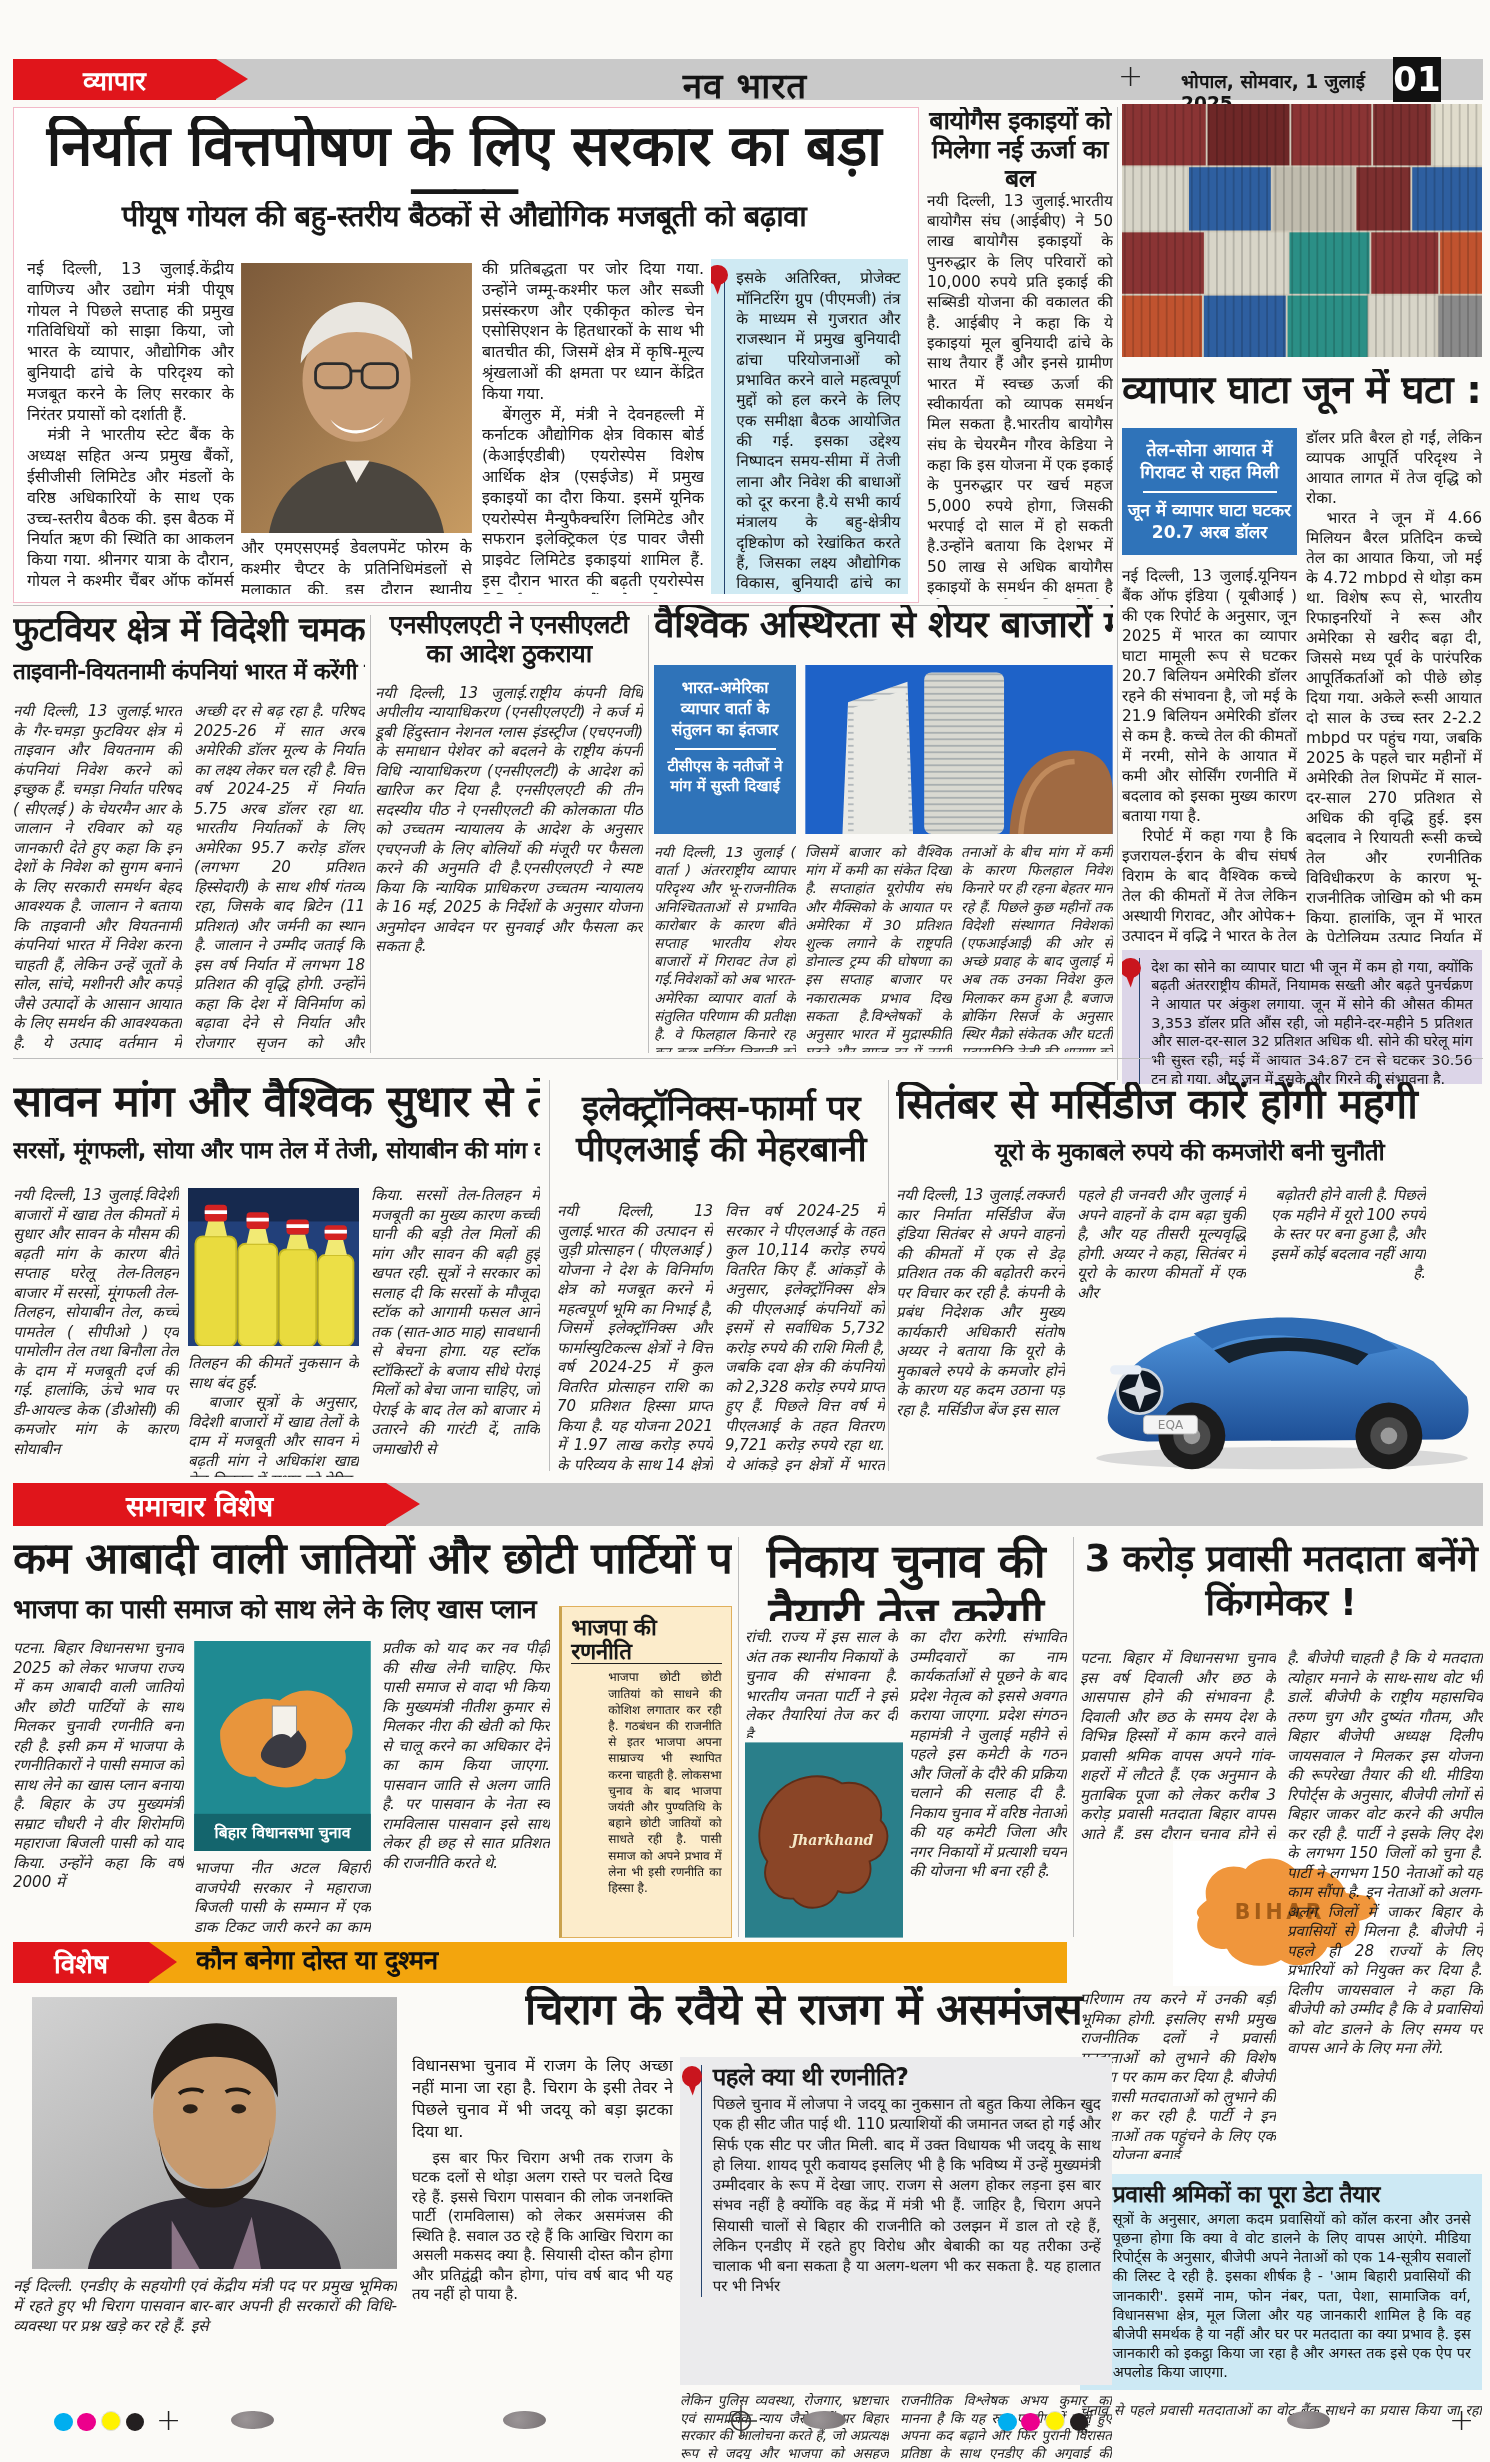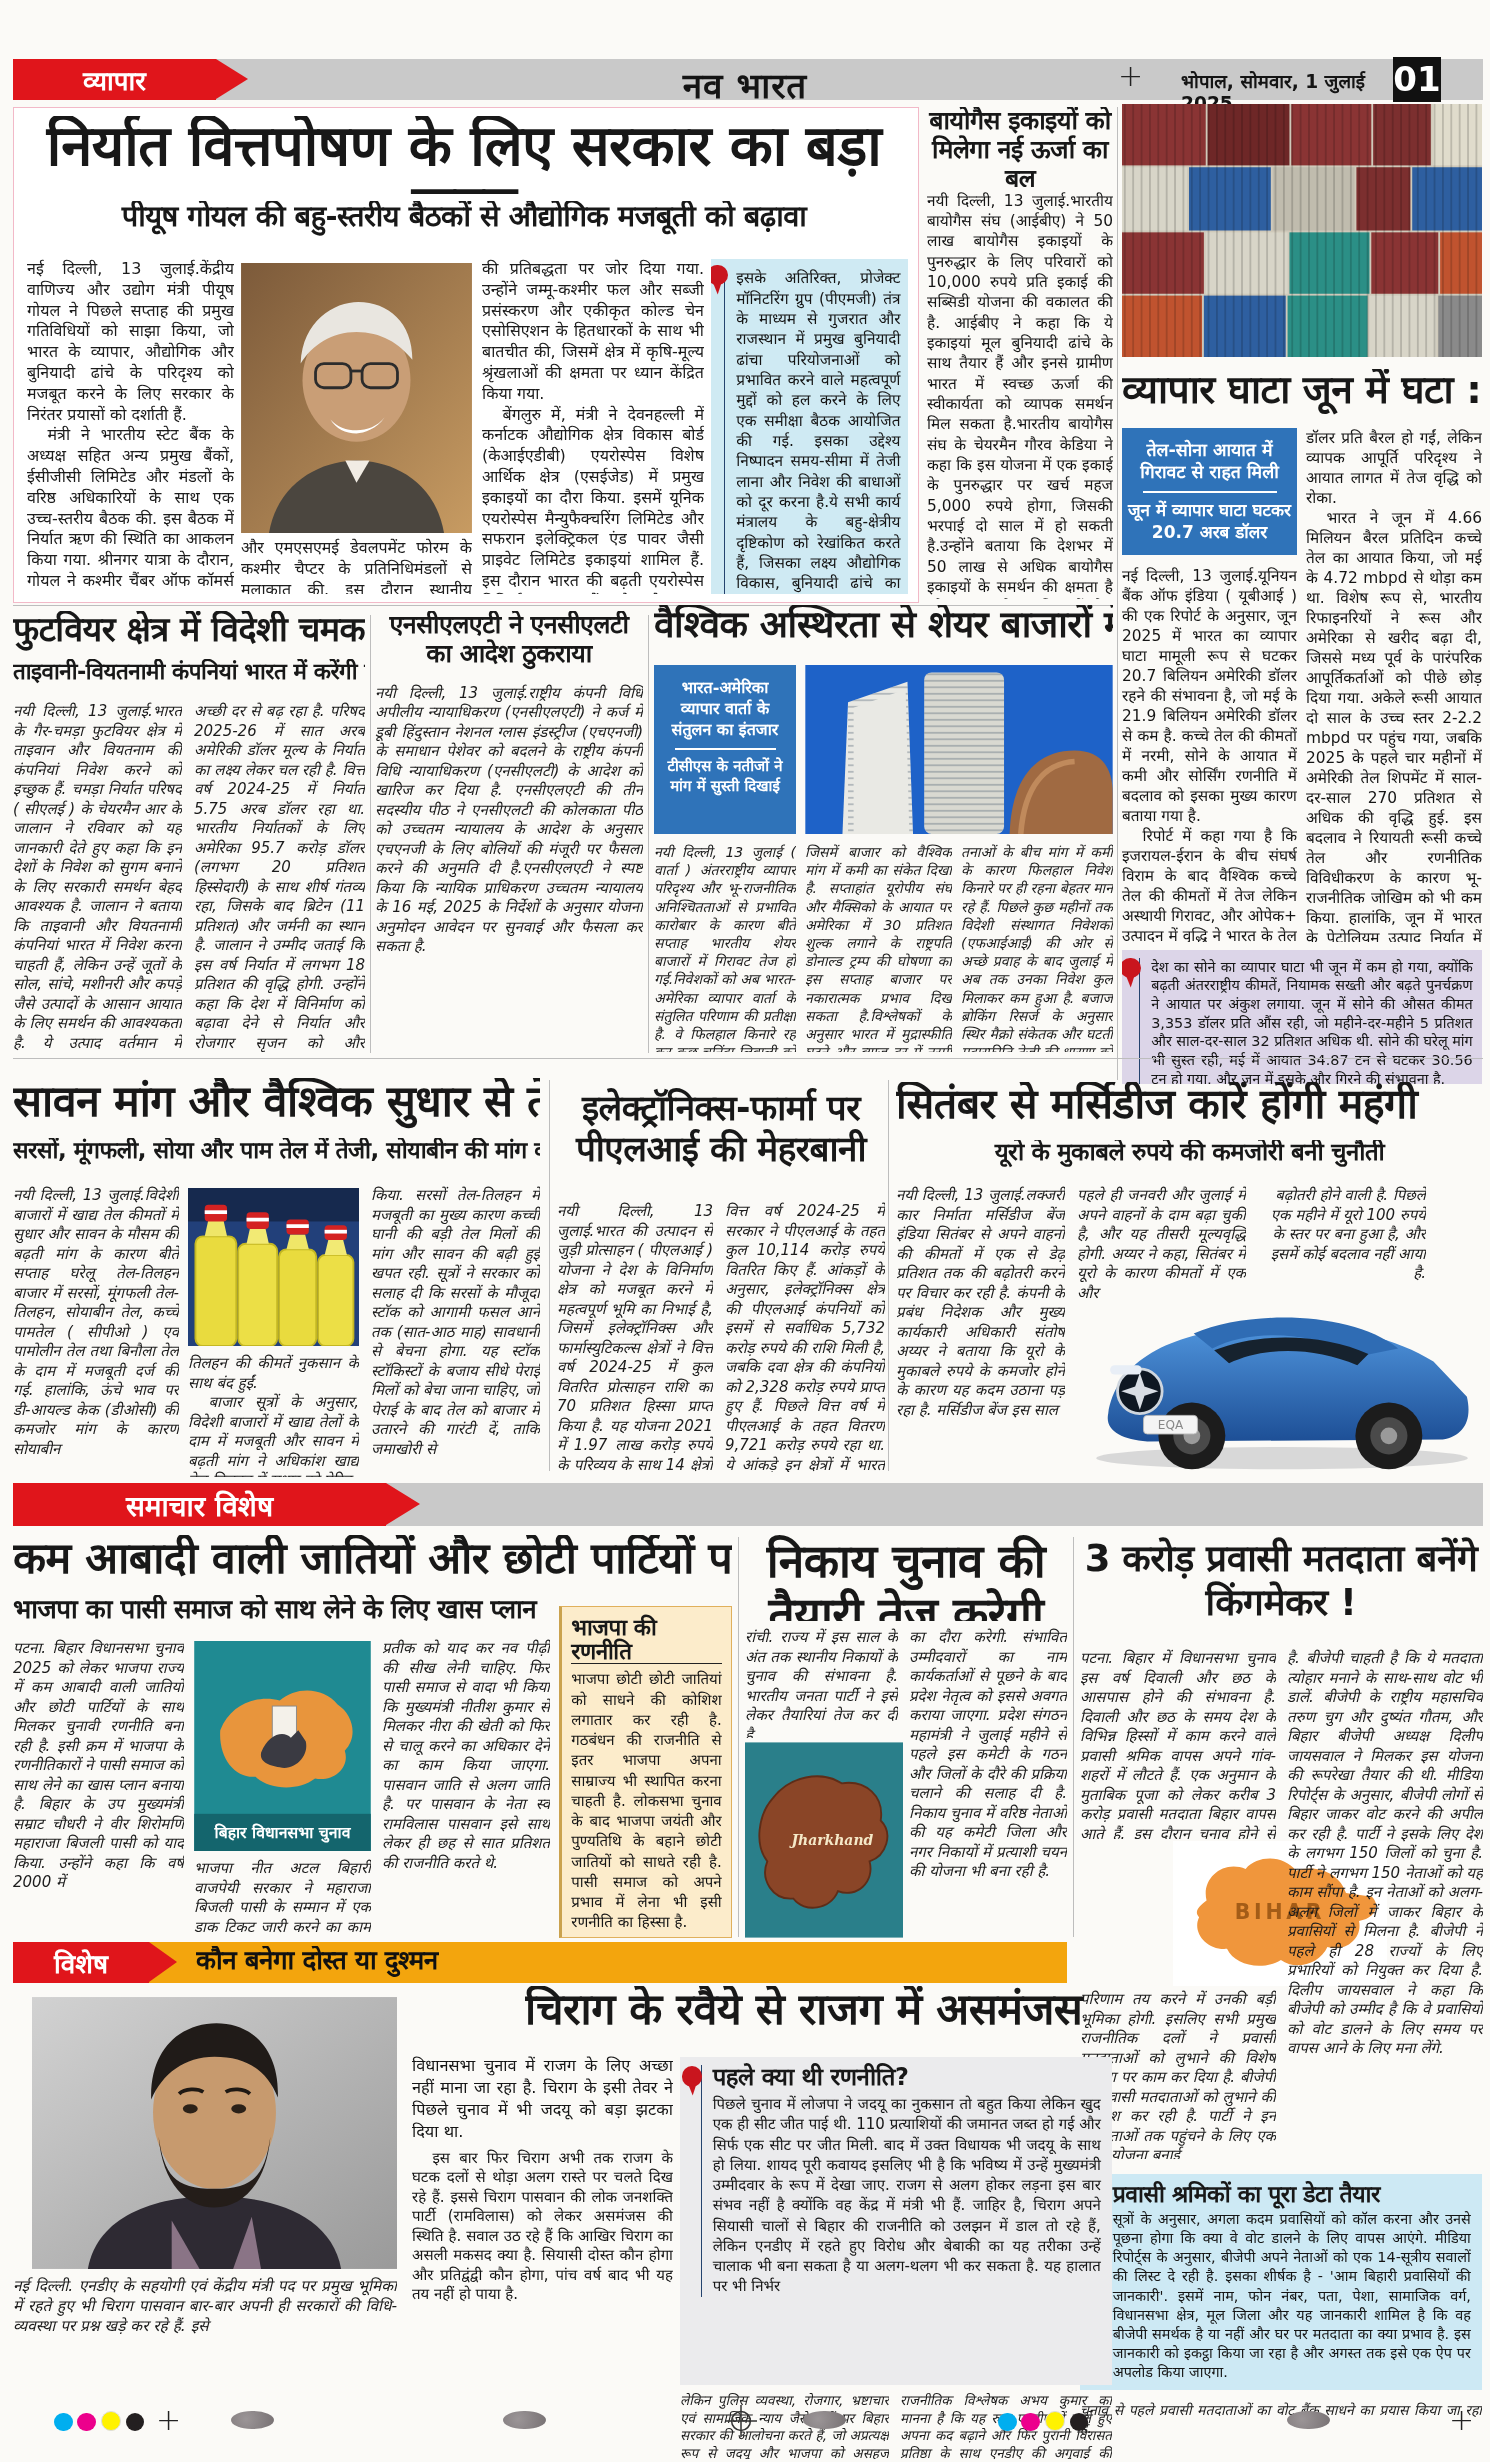--- a/index.html
+++ b/index.html
@@ -270,21 +270,21 @@
       <path d="M28,96 C40,66 70,58 92,64 C110,48 140,50 154,68 C172,80 176,104 162,118 C168,136 150,152 130,148 C112,162 80,160 66,146 C44,148 26,126 28,96 Z" fill="#e8953c"></path>
       <rect x="84" y="70" width="26" height="36" fill="#f4f1ea" stroke="#888"></rect>
       <path d="M72,120 C80,100 96,96 104,104 L112,96 L120,108 C124,124 108,140 92,136 C80,134 70,130 72,120 Z" fill="#3a3a42"></path>
       <rect x="0" y="186" width="190" height="40" fill="#14656d"></rect>
       <text x="95" y="212" font-size="17" font-weight="bold" fill="#ffffff" text-anchor="middle" font-family="DejaVu Sans, sans-serif">बिहार विधानसभा चुनाव</text>
     </svg>
     <div class="abs clip just body-sm" style="left:181px;top:324px;width:177px;height:78px;">भाजपा नीत अटल बिहारी वाजपेयी सरकार ने महाराजा बिजली पासी के सम्मान में एक डाक टिकट जारी करने का काम किया. पासी समाज ने जीवन भर समाज को जोड़ने का काम किया. महाराजा बिजली पासी के सर्वस्व अर्पण करने वाली वीरता, पराक्रम और त्याग के</div>
     <div class="abs clip just body-sm" style="left:369px;top:104px;width:168px;height:298px;">प्रतीक को याद कर नव पीढ़ी की सीख लेनी चाहिए. फिर पासी समाज से वादा भी किया कि मुख्यमंत्री नीतीश कुमार से मिलकर नीरा की खेती को फिर से चालू करने का अधिकार देने का काम किया जाएगा. पासवान जाति से अलग जाति है. पर पासवान के नेता स्व रामविलास पासवान इसे साथ लेकर ही छह से सात प्रतिशत की राजनीति करते थे.</div>
     <div class="abs clip" style="left:546px;top:71px;width:173px;height:332px;background:#fceccb;border:0.9px solid #e0b05c;border-left:3.7px solid #caa24e;padding:7.5px 9.3px;box-sizing:border-box;">
       <div class="hl" style="font-size:22.4px;border-bottom:1.9px solid #222;display:inline-block;margin-bottom:5.6px;">भाजपा की रणनीति</div>
-      <div class="just" style="font-size:15px;line-height:1.35;">भाजपा छोटी छोटी जातियां को साधने की कोशिश लगातार कर रही है. गठबंधन की राजनीति से इतर भाजपा अपना साम्राज्य भी स्थापित करना चाहती है. लोकसभा चुनाव के बाद भाजपा जयंती और पुण्यतिथि के बहाने छोटी जातियों को साधते रही है. पासी समाज को अपने प्रभाव में लेना भी इसी रणनीति का हिस्सा है.</div>
+      <div class="just" style="font-size:12px;line-height:1.35;margin-left:37px;">भाजपा छोटी छोटी जातियां को साधने की कोशिश लगातार कर रही है. गठबंधन की राजनीति से इतर भाजपा अपना साम्राज्य भी स्थापित करना चाहती है. लोकसभा चुनाव के बाद भाजपा जयंती और पुण्यतिथि के बहाने छोटी जातियों को साधते रही है. पासी समाज को अपने प्रभाव में लेना भी इसी रणनीति का हिस्सा है.</div>
     </div>
   </section>
   <div class="colrule" style="left:738px;top:1537px;height:400px;"></div>
 
   <section class="abs" style="left:745px;top:1535px;width:322px;height:402px;">
     <div class="hl ctr clip" style="font-size:46px;height:86px;line-height:1.15;">निकाय चुनाव की तैयारी तेज करेगी भाजपा</div>
     <div class="abs clip just body-sm" style="left:0;top:93px;width:153px;height:110px;">रांची. राज्य में इस साल के अंत तक स्थानीय निकायों के चुनाव की संभावना है. भारतीय जनता पार्टी ने इसे लेकर तैयारियां तेज कर दी है.</div>
 
     <svg class="abs" style="left:0;top:207px;" width="158" height="196" viewBox="0 0 170 210">
       <rect width="170" height="210" fill="#2a7f8a"></rect>

